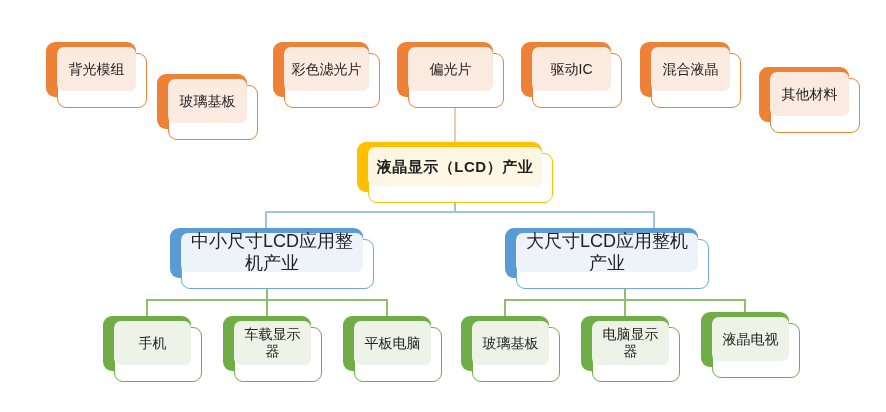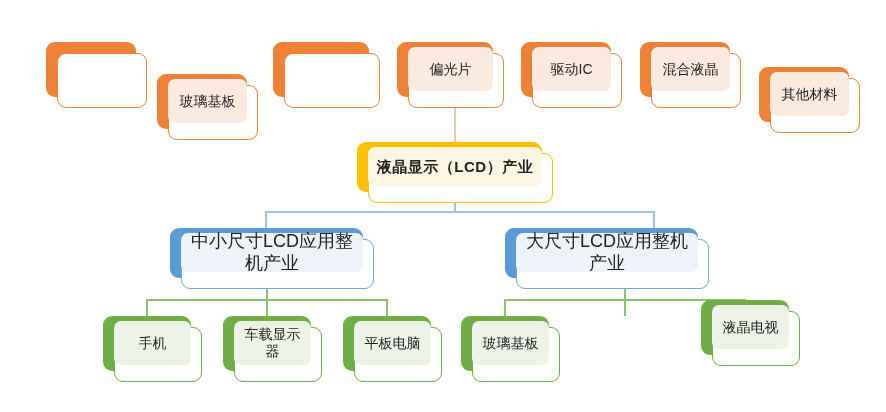--- a/index.html
+++ b/index.html
@@ -89,31 +89,33 @@
 
   <div class="conn v" style="left:624px;top:278px;height:22px;background:#8FBF6B;"></div>
   <div class="conn h" style="left:504px;top:299px;width:241px;background:#8FBF6B;"></div>
   <div class="conn v" style="left:504px;top:299px;height:17px;background:#8FBF6B;"></div>
   <div class="conn v" style="left:624px;top:299px;height:17px;background:#8FBF6B;"></div>
   <div class="conn v" style="left:744px;top:299px;height:17px;background:#8FBF6B;"></div>
 
   <div class="node t-orange" style="left:46px;top:42px;width:90px;height:55px;">
     <div class="back"></div>
     <div class="front"></div>
+    <div class="fill">背光模组</div>
   </div>
 
   <div class="node t-orange" style="left:157px;top:42px;width:90px;height:55px;margin-top:32px;">
     <div class="back"></div>
     <div class="front"></div>
     <div class="fill">玻璃基板</div>
   </div>
 
   <div class="node t-orange" style="left:273px;top:42px;width:96px;height:55px;">
     <div class="back"></div>
     <div class="front"></div>
+    <div class="fill">彩色滤光片</div>
   </div>
 
   <div class="node t-orange" style="left:397px;top:42px;width:96px;height:55px;">
     <div class="back"></div>
     <div class="front"></div>
     <div class="fill">偏光片</div>
   </div>
 
   <div class="node t-orange" style="left:521px;top:42px;width:90px;height:55px;">
     <div class="back"></div>
@@ -168,20 +170,25 @@
     <div class="front"></div>
     <div class="fill">平板电脑</div>
   </div>
 
   <div class="node t-green" style="left:461px;top:316px;width:88px;height:55px;">
     <div class="back"></div>
     <div class="front"></div>
     <div class="fill">玻璃基板</div>
   </div>
 
+  <div class="node t-green" style="left:581px;top:316px;width:88px;height:55px;">
+    <div class="back"></div>
+    <div class="front"></div>
+    <div class="fill">电脑显示器</div>
+  </div>
 
-  <div class="node t-green" style="left:701px;top:300px;width:88px;height:55px;">
+  <div class="node t-green" style="left:701px;top:312px;width:88px;height:55px;">
     <div class="back"></div>
     <div class="front"></div>
     <div class="fill">液晶电视</div>
   </div>
 
 </div>
 
 </body></html>

